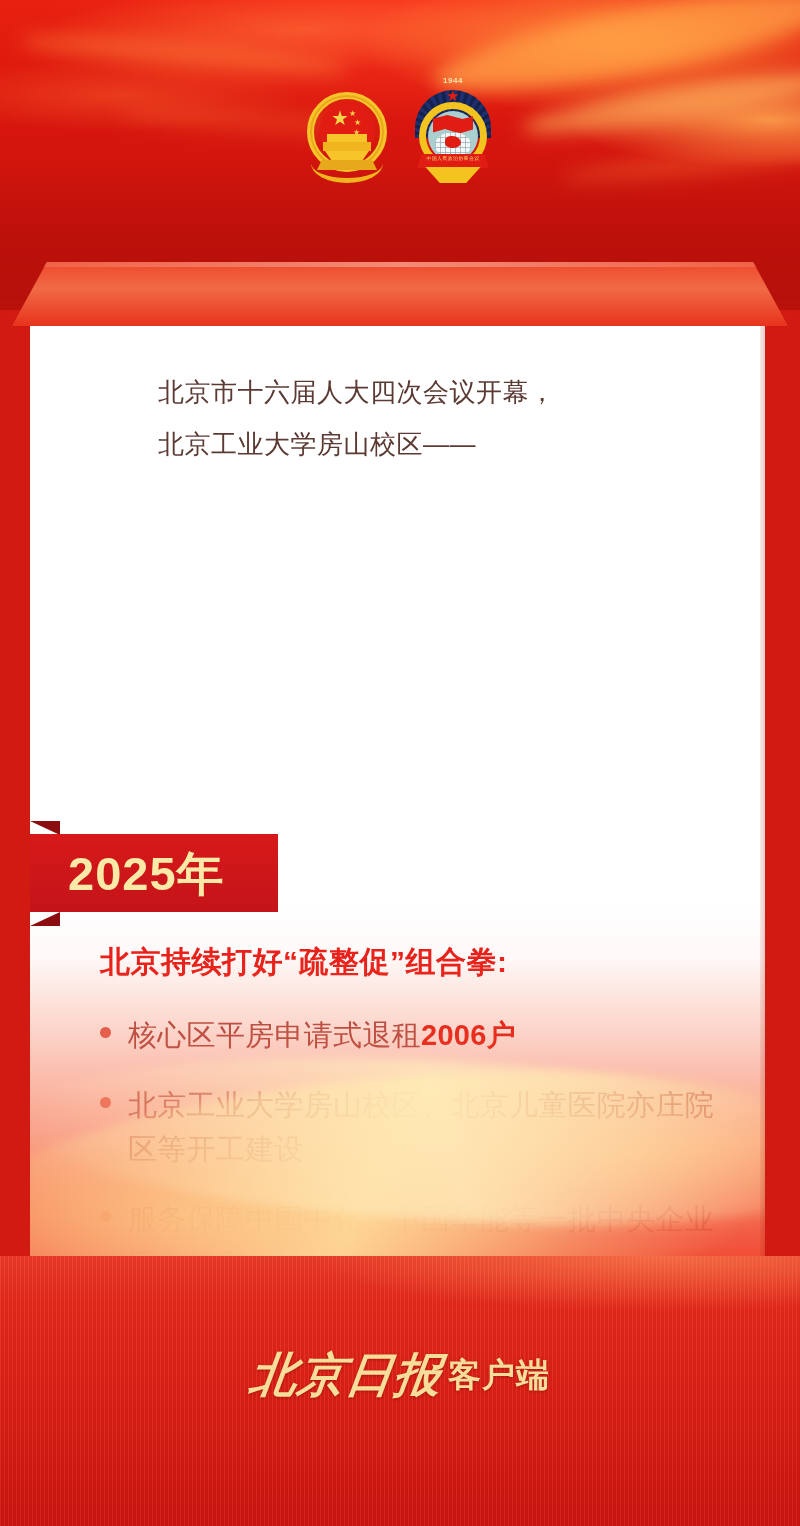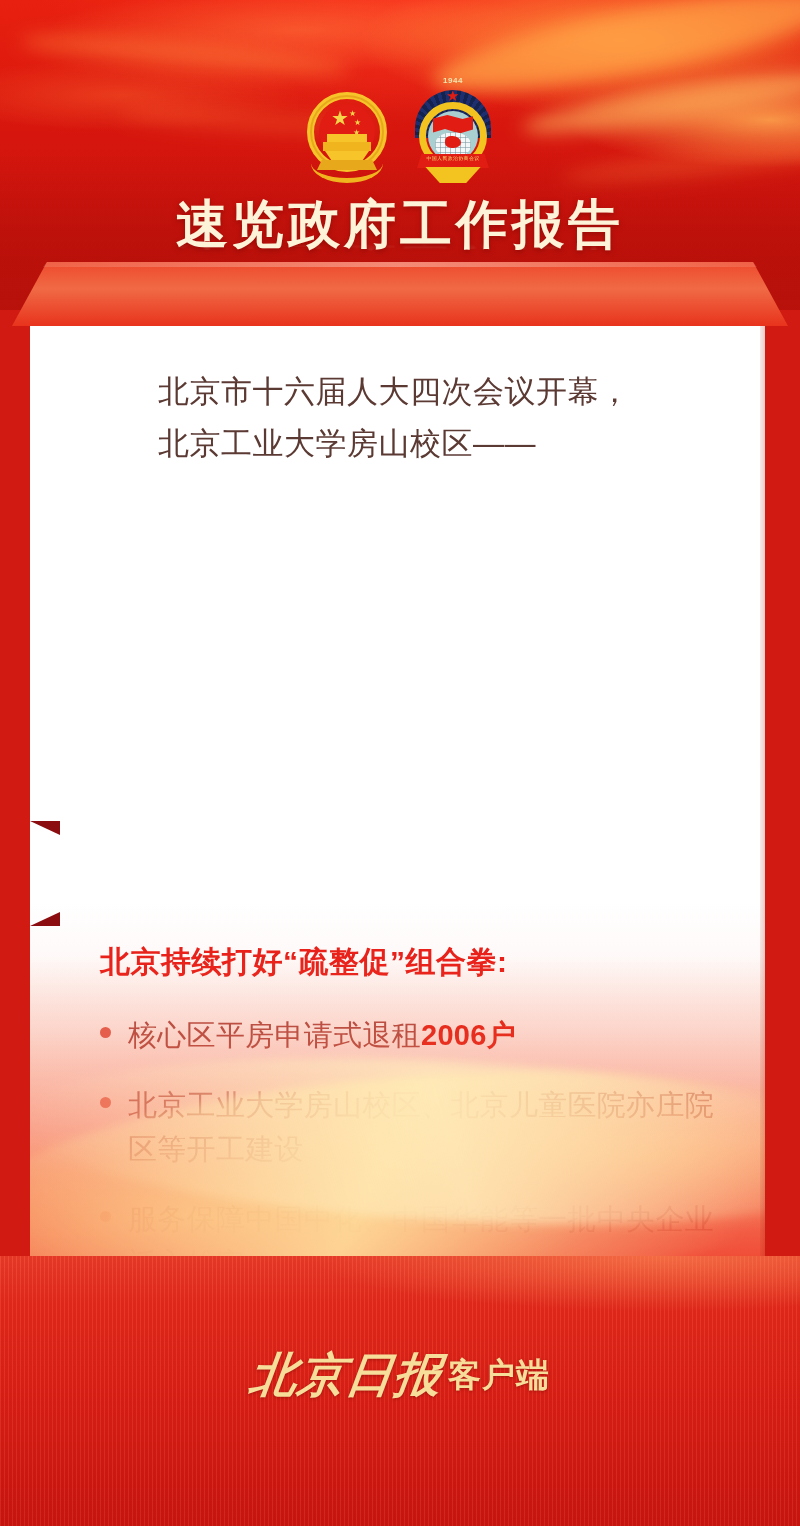--- a/index.html
+++ b/index.html
@@ -193,21 +193,21 @@
     filter:blur(5px);
   }
   .card-edge-r{
     position:absolute;right:0;top:0;width:5px;height:930px;
     background:linear-gradient(90deg,rgba(190,40,20,.10),rgba(150,25,12,.22));
   }
 
   
   .subtitle{
     position:absolute;left:128px;top:40px;width:580px;
-    color:#5c3a34;font-size:31px;line-height:52px;letter-spacing:.5px;
+    color:#5c3a34;font-size:26px;line-height:52px;letter-spacing:.5px;
   }
   .subtitle div{white-space:nowrap;}
 
   
   .badge{
     position:absolute;left:0px;top:508px;width:248px;height:78px;
     background:linear-gradient(180deg,#d7191a 0%, #c41419 100%);
     display:flex;align-items:center;
   }
   .badge-txt{
@@ -322,36 +322,35 @@
       <div class="cp-flag"></div>
       <div class="cp-globe"></div>
       <div class="cp-china"></div>
       <div class="cp-banner"></div>
       <div class="cp-banner-txt">中国人民政治协商会议</div>
       <div class="cp-gold"></div>
     </div>
 
   </div>
 
-  <div class="title-wrap">
-    <div class="title">速览政府工作报告</div>
-    <div class="title-reflect">速览政府工作报告</div>
-  </div>
 
   <div class="shelf"></div>
   <div class="shelf-top"></div>
 
   <div class="card">
 
     <div class="subtitle">
       <div>北京市十六届人大四次会议开幕，</div>
       <div>北京工业大学房山校区——</div>
     </div>
 
     <div class="badge-fold-t"></div>
+    <div class="badge">
+      <span class="badge-txt">2025年</span>
+    </div>
     <div class="badge-fold-b"></div>
 
     <div class="section">
       <div class="sec-heading">北京持续打好“疏整促”组合拳:</div>
 
       <div class="bullet">
         <span class="dot"></span>
         <span class="btext"><span>核心区平房申请式退租</span><b>2006户</b></span>
       </div>
 

